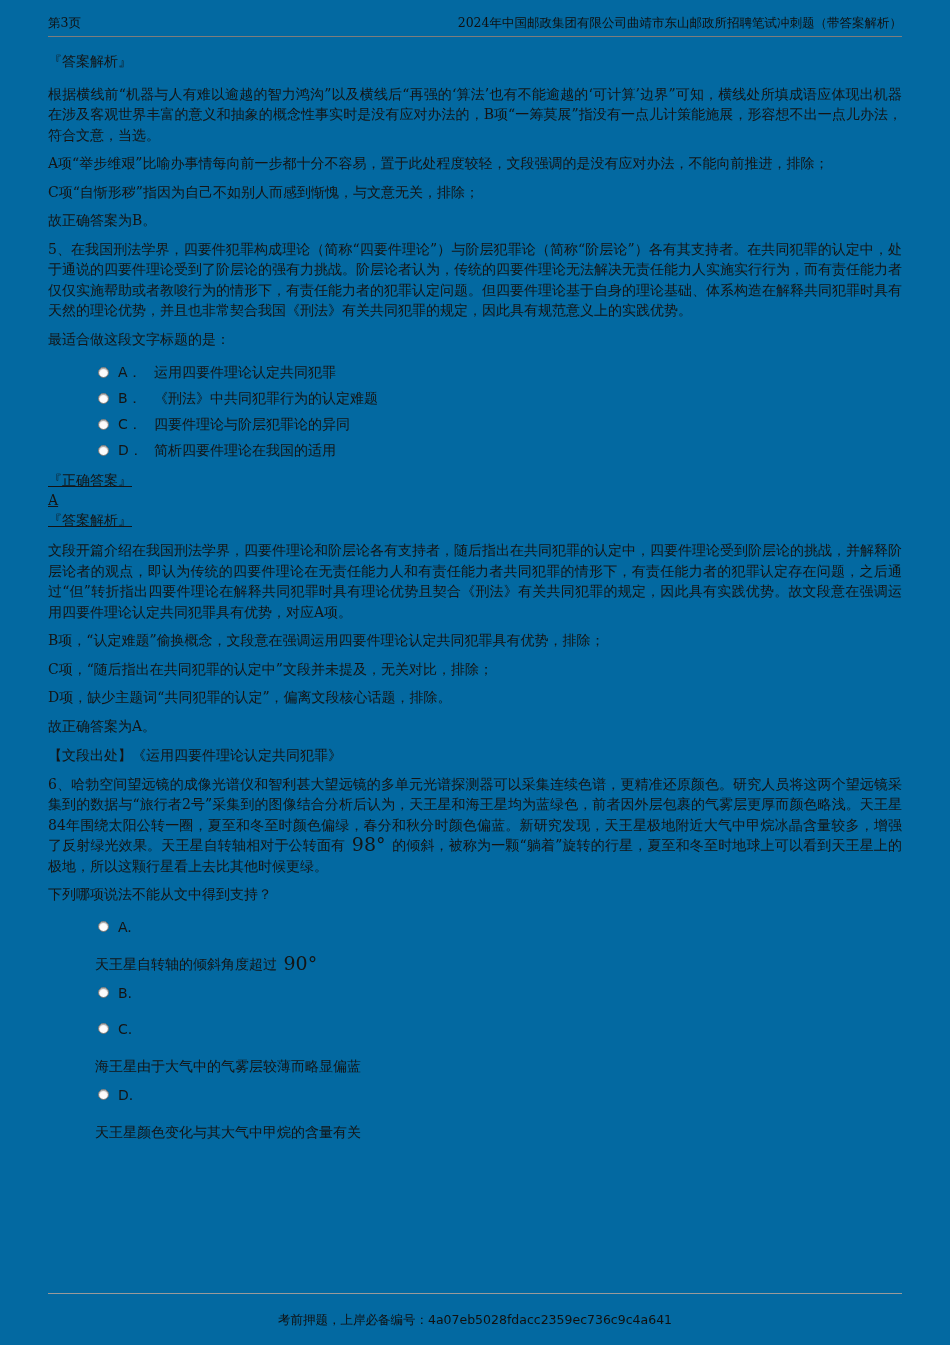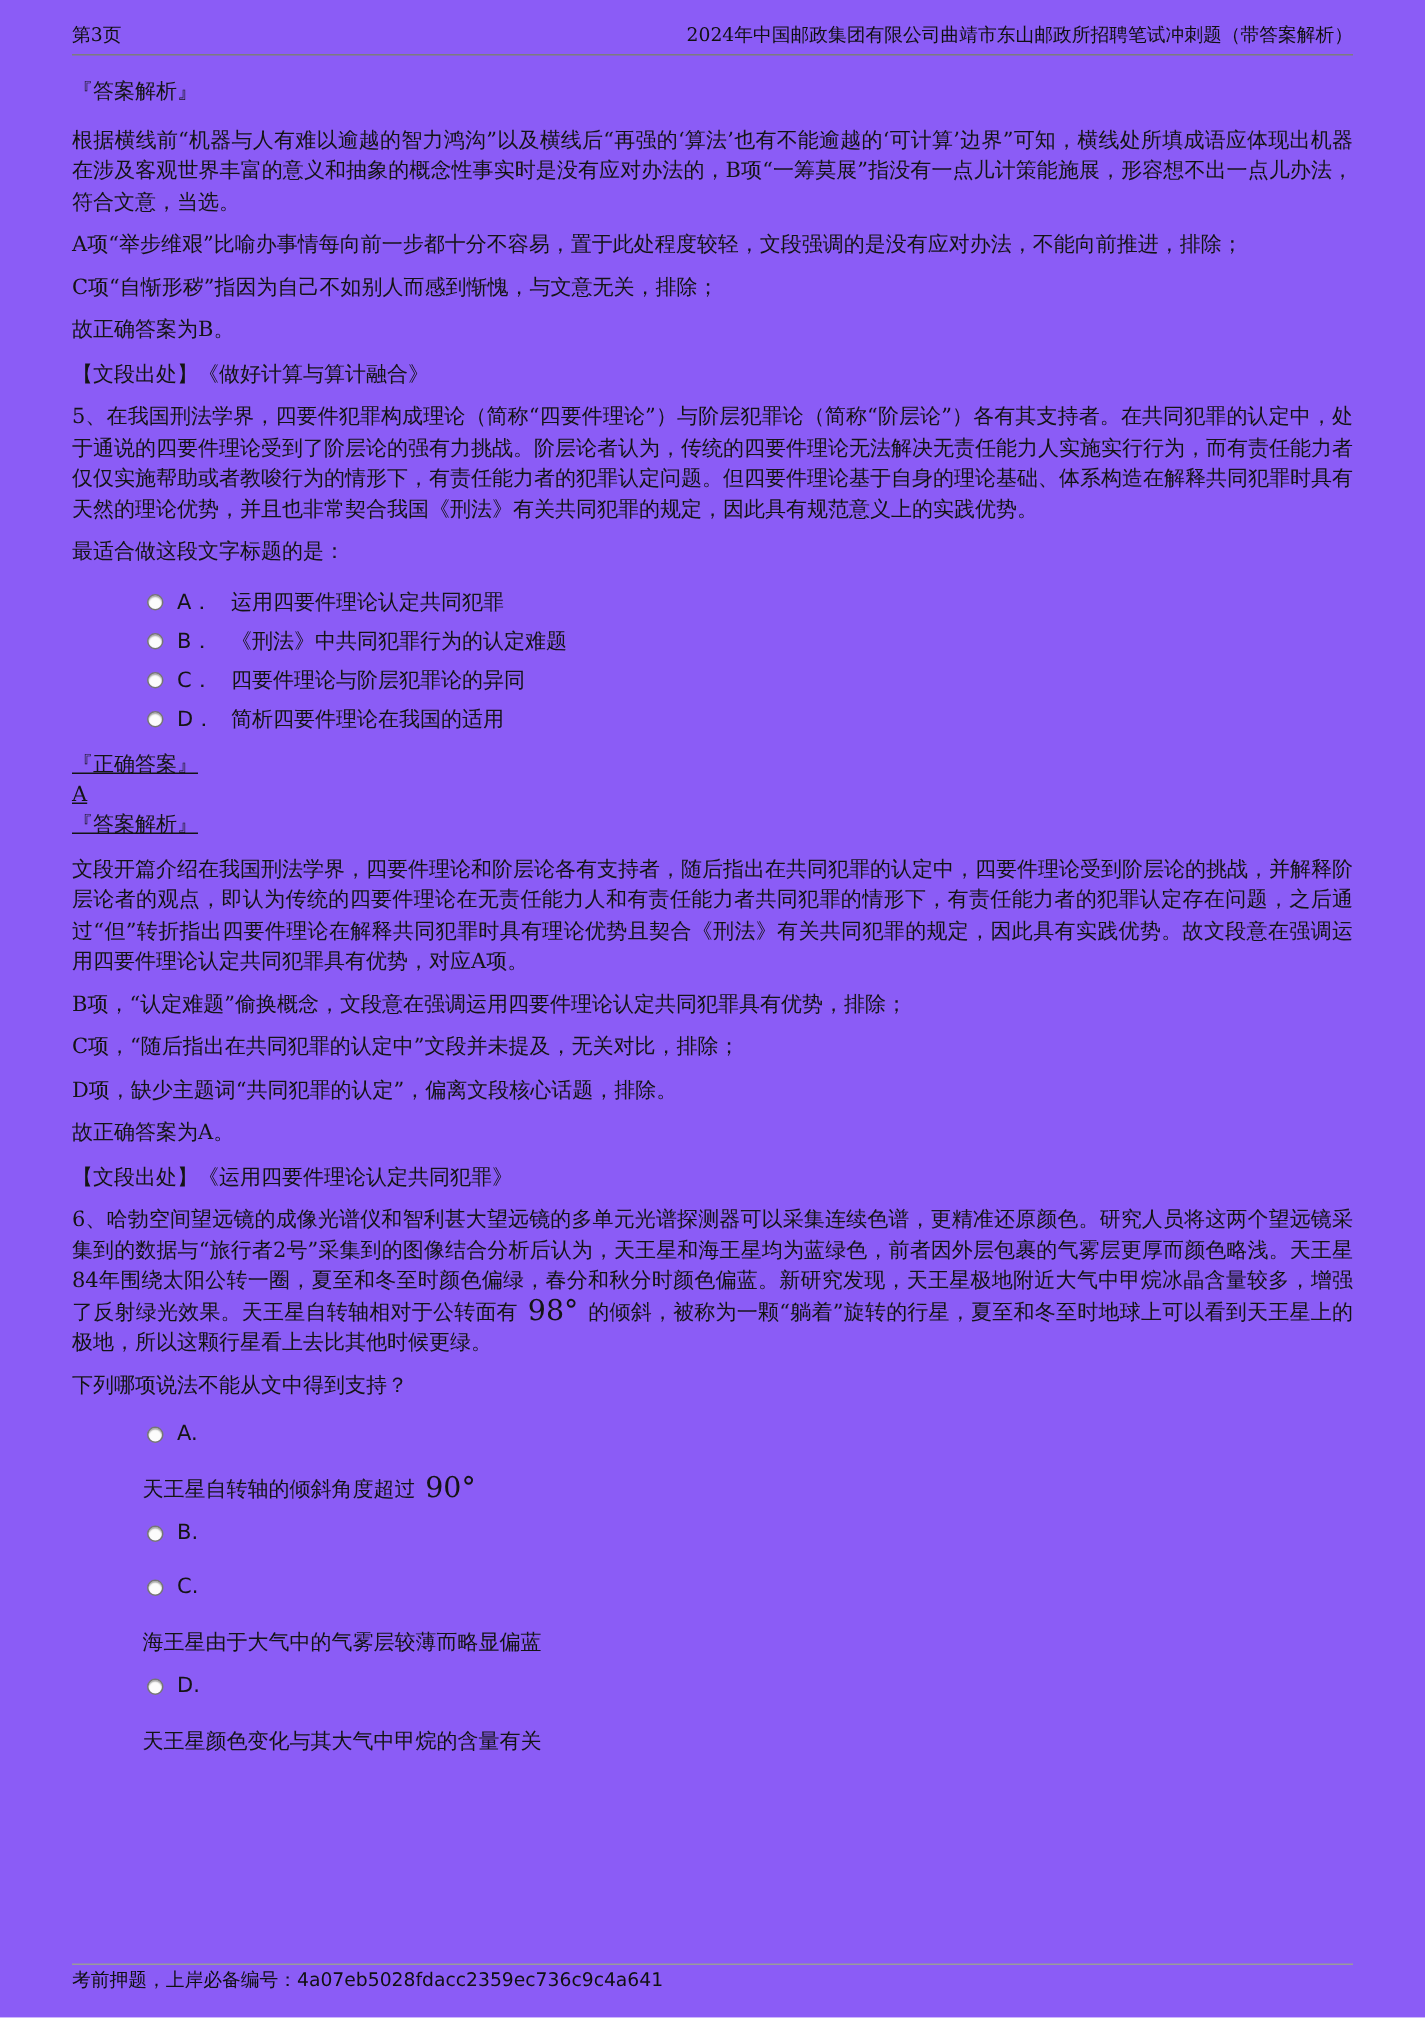--- a/index.html
+++ b/index.html
@@ -1,19 +1,19 @@
 <!DOCTYPE html>
 <html><head>
 <meta charset="utf-8">
 <style>
   html,body { margin:0; padding:0; background:#ffffff; }
   .page {
     position:relative;
     width:950px; height:1345px;
-    background:#8b5cf6;
+    background:#0369a1;
     color:#141414;
     font-family:"DejaVu Serif","Liberation Serif",serif;
     font-size:14px;
     overflow:hidden;
     box-sizing:border-box;
   }
   
   .header {
     margin:0 48px;
     padding:15px 0 4px 0;
@@ -54,23 +54,23 @@
     font-size:19px;
     line-height:1;
     vertical-align:-1px;
     padding:0 2px;
   }
   
   .footer {
     position:absolute;
     left:48px; right:48px; bottom:16px;
     border-top:1px solid #9a9a9a;
-    padding-top:2px;
+    padding-top:18px;
     display:flex;
-    justify-content:flex-start;
+    justify-content:center;
     font-size:12.5px;
     color:#101010;
   }
   .footer .code { font-family:"DejaVu Sans","Liberation Sans",sans-serif; }
 </style>
 </head>
 <body>
 
 <div class="page">
 
@@ -79,21 +79,20 @@
     <span>2024年中国邮政集团有限公司曲靖市东山邮政所招聘笔试冲刺题（带答案解析）</span>
   </div>
 
   <div class="content">
 
     <p class="label-line">『答案解析』</p>
     <p>根据横线前“机器与人有难以逾越的智力鸿沟”以及横线后“再强的‘算法’也有不能逾越的‘可计算’边界”可知，横线处所填成语应体现出机器在涉及客观世界丰富的意义和抽象的概念性事实时是没有应对办法的，B项“一筹莫展”指没有一点儿计策能施展，形容想不出一点儿办法，符合文意，当选。</p>
     <p>A项“举步维艰”比喻办事情每向前一步都十分不容易，置于此处程度较轻，文段强调的是没有应对办法，不能向前推进，排除；</p>
     <p>C项“自惭形秽”指因为自己不如别人而感到惭愧，与文意无关，排除；</p>
     <p>故正确答案为B。</p>
-    <p class="source-line">【文段出处】《做好计算与算计融合》</p>
 
     <p>5、在我国刑法学界，四要件犯罪构成理论（简称“四要件理论”）与阶层犯罪论（简称“阶层论”）各有其支持者。在共同犯罪的认定中，处于通说的四要件理论受到了阶层论的强有力挑战。阶层论者认为，传统的四要件理论无法解决无责任能力人实施实行行为，而有责任能力者仅仅实施帮助或者教唆行为的情形下，有责任能力者的犯罪认定问题。但四要件理论基于自身的理论基础、体系构造在解释共同犯罪时具有天然的理论优势，并且也非常契合我国《刑法》有关共同犯罪的规定，因此具有规范意义上的实践优势。</p>
     <p>最适合做这段文字标题的是：</p>
 
     <div class="options5">
       <div class="opt-row5">
         <span class="radio"></span>
         <span class="opt-letter">A．</span>
         <span>运用四要件理论认定共同犯罪</span>
       </div>

